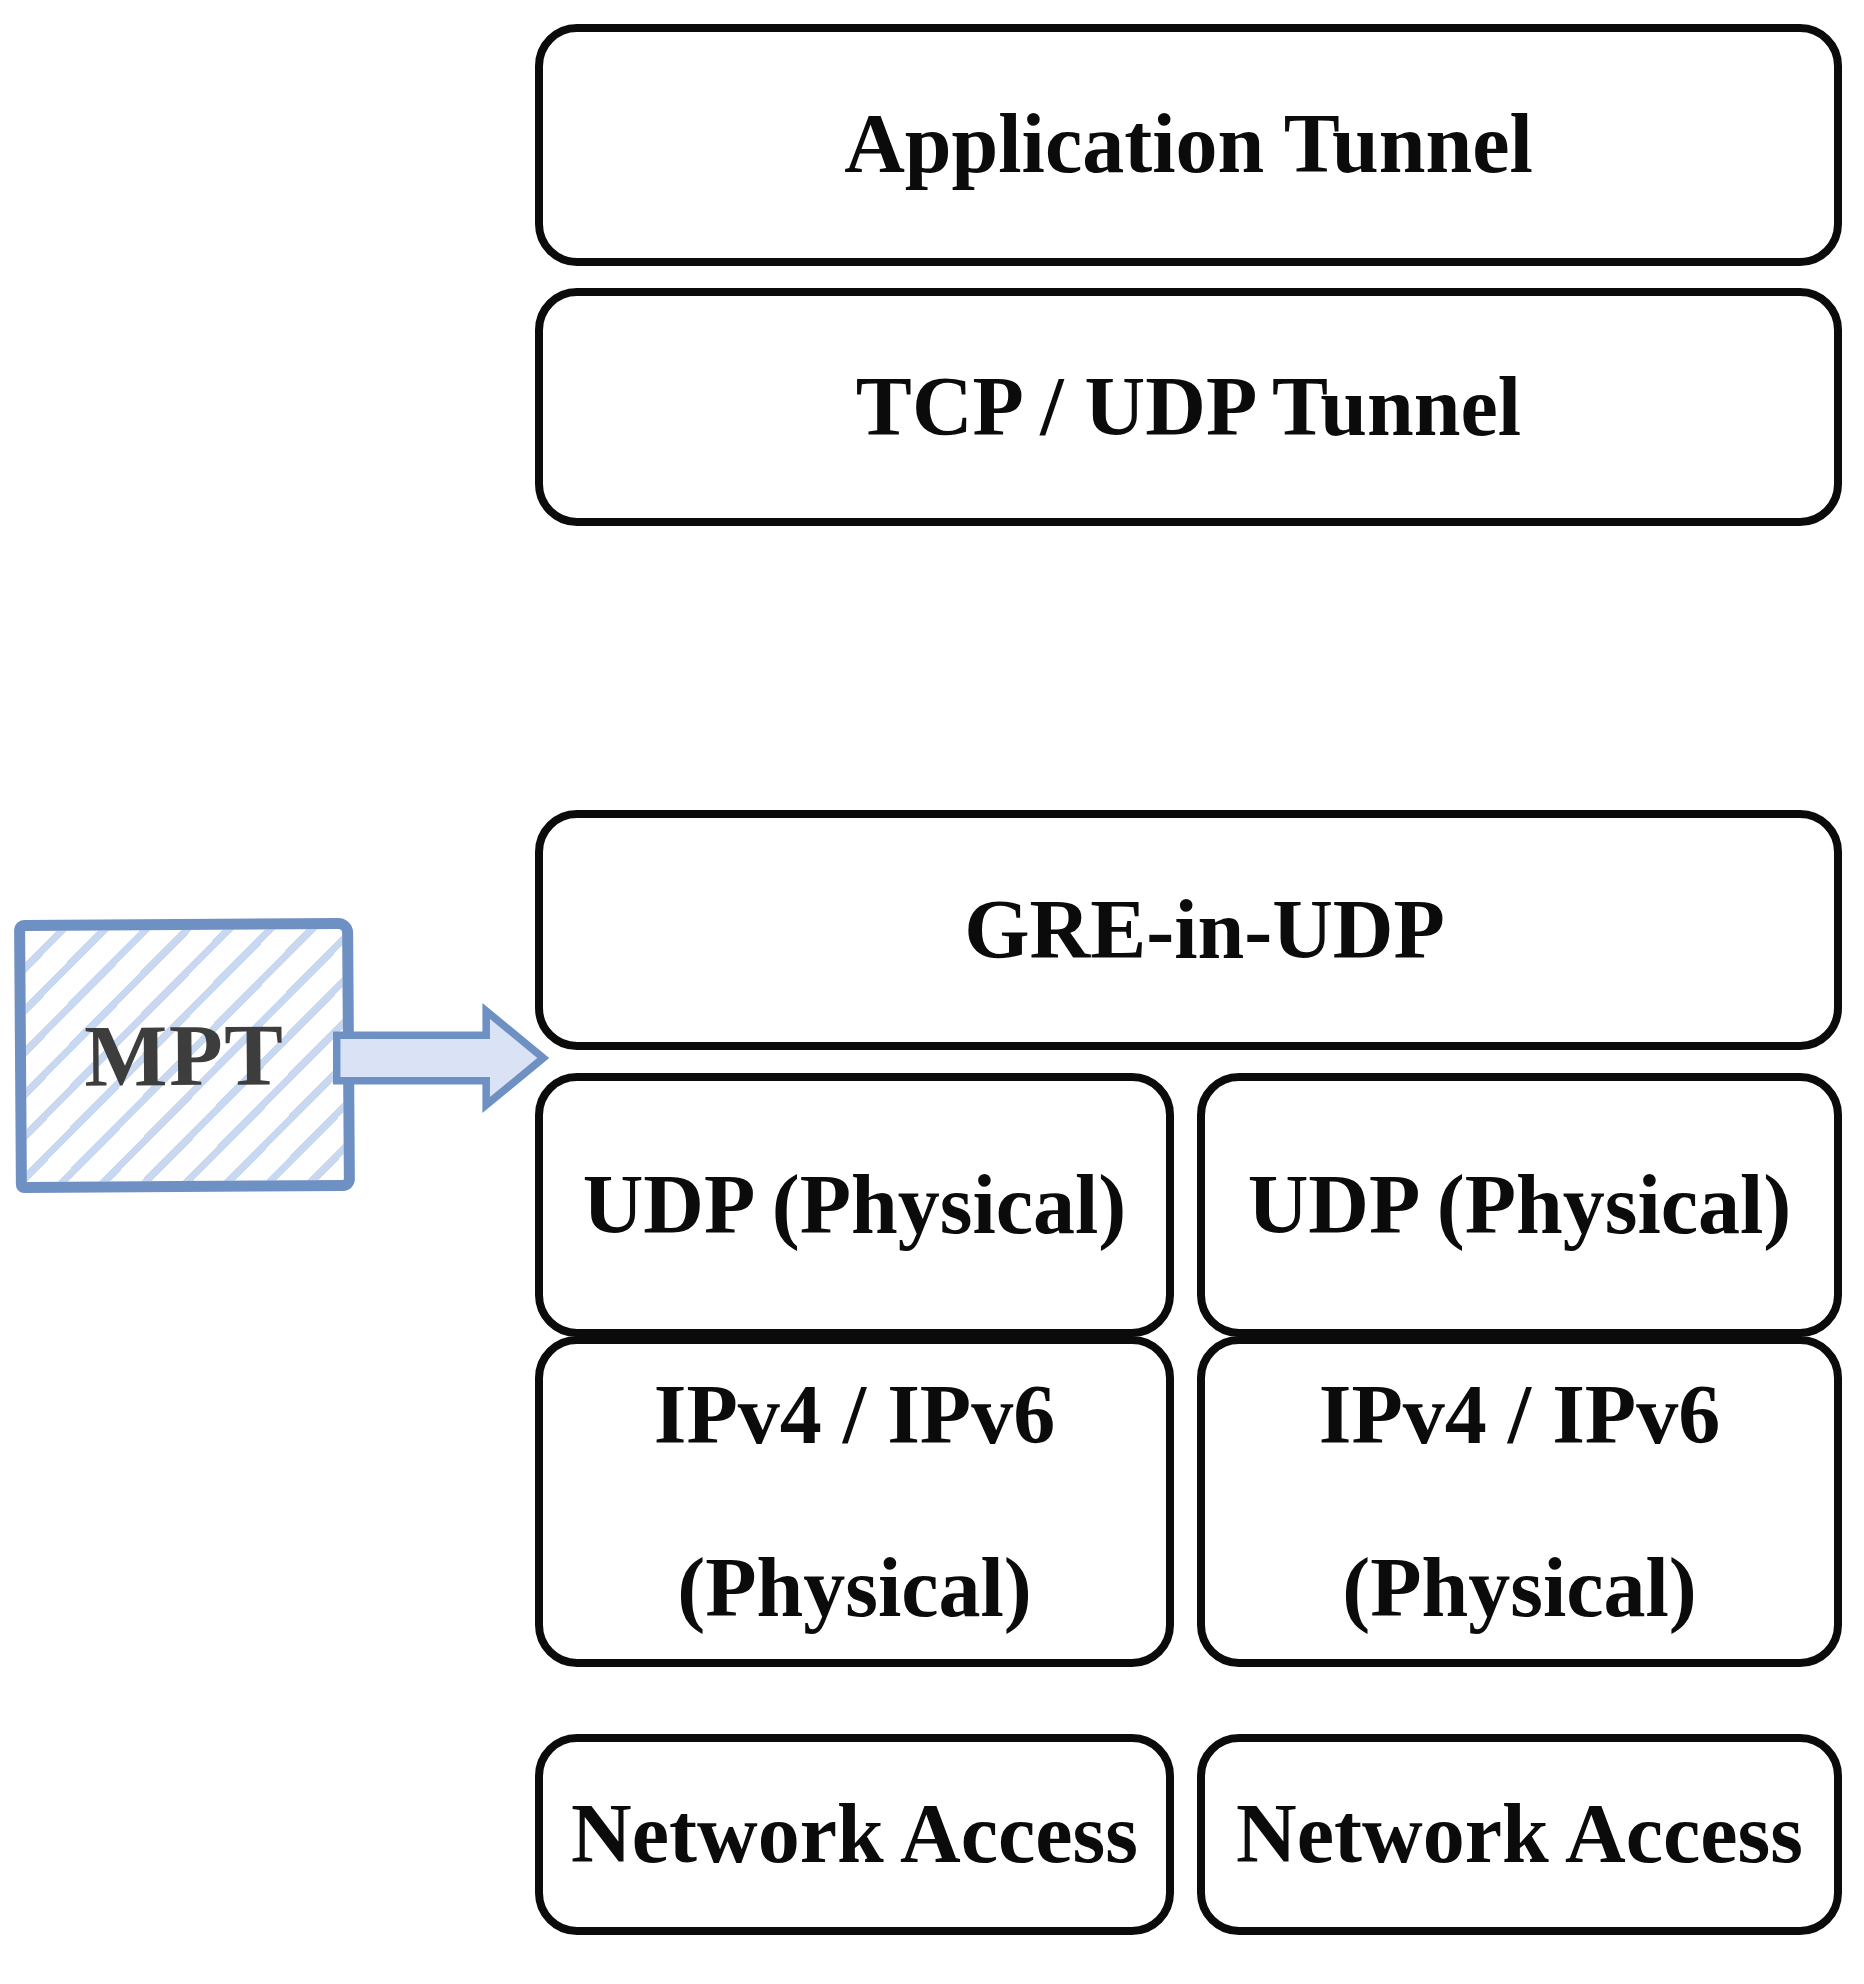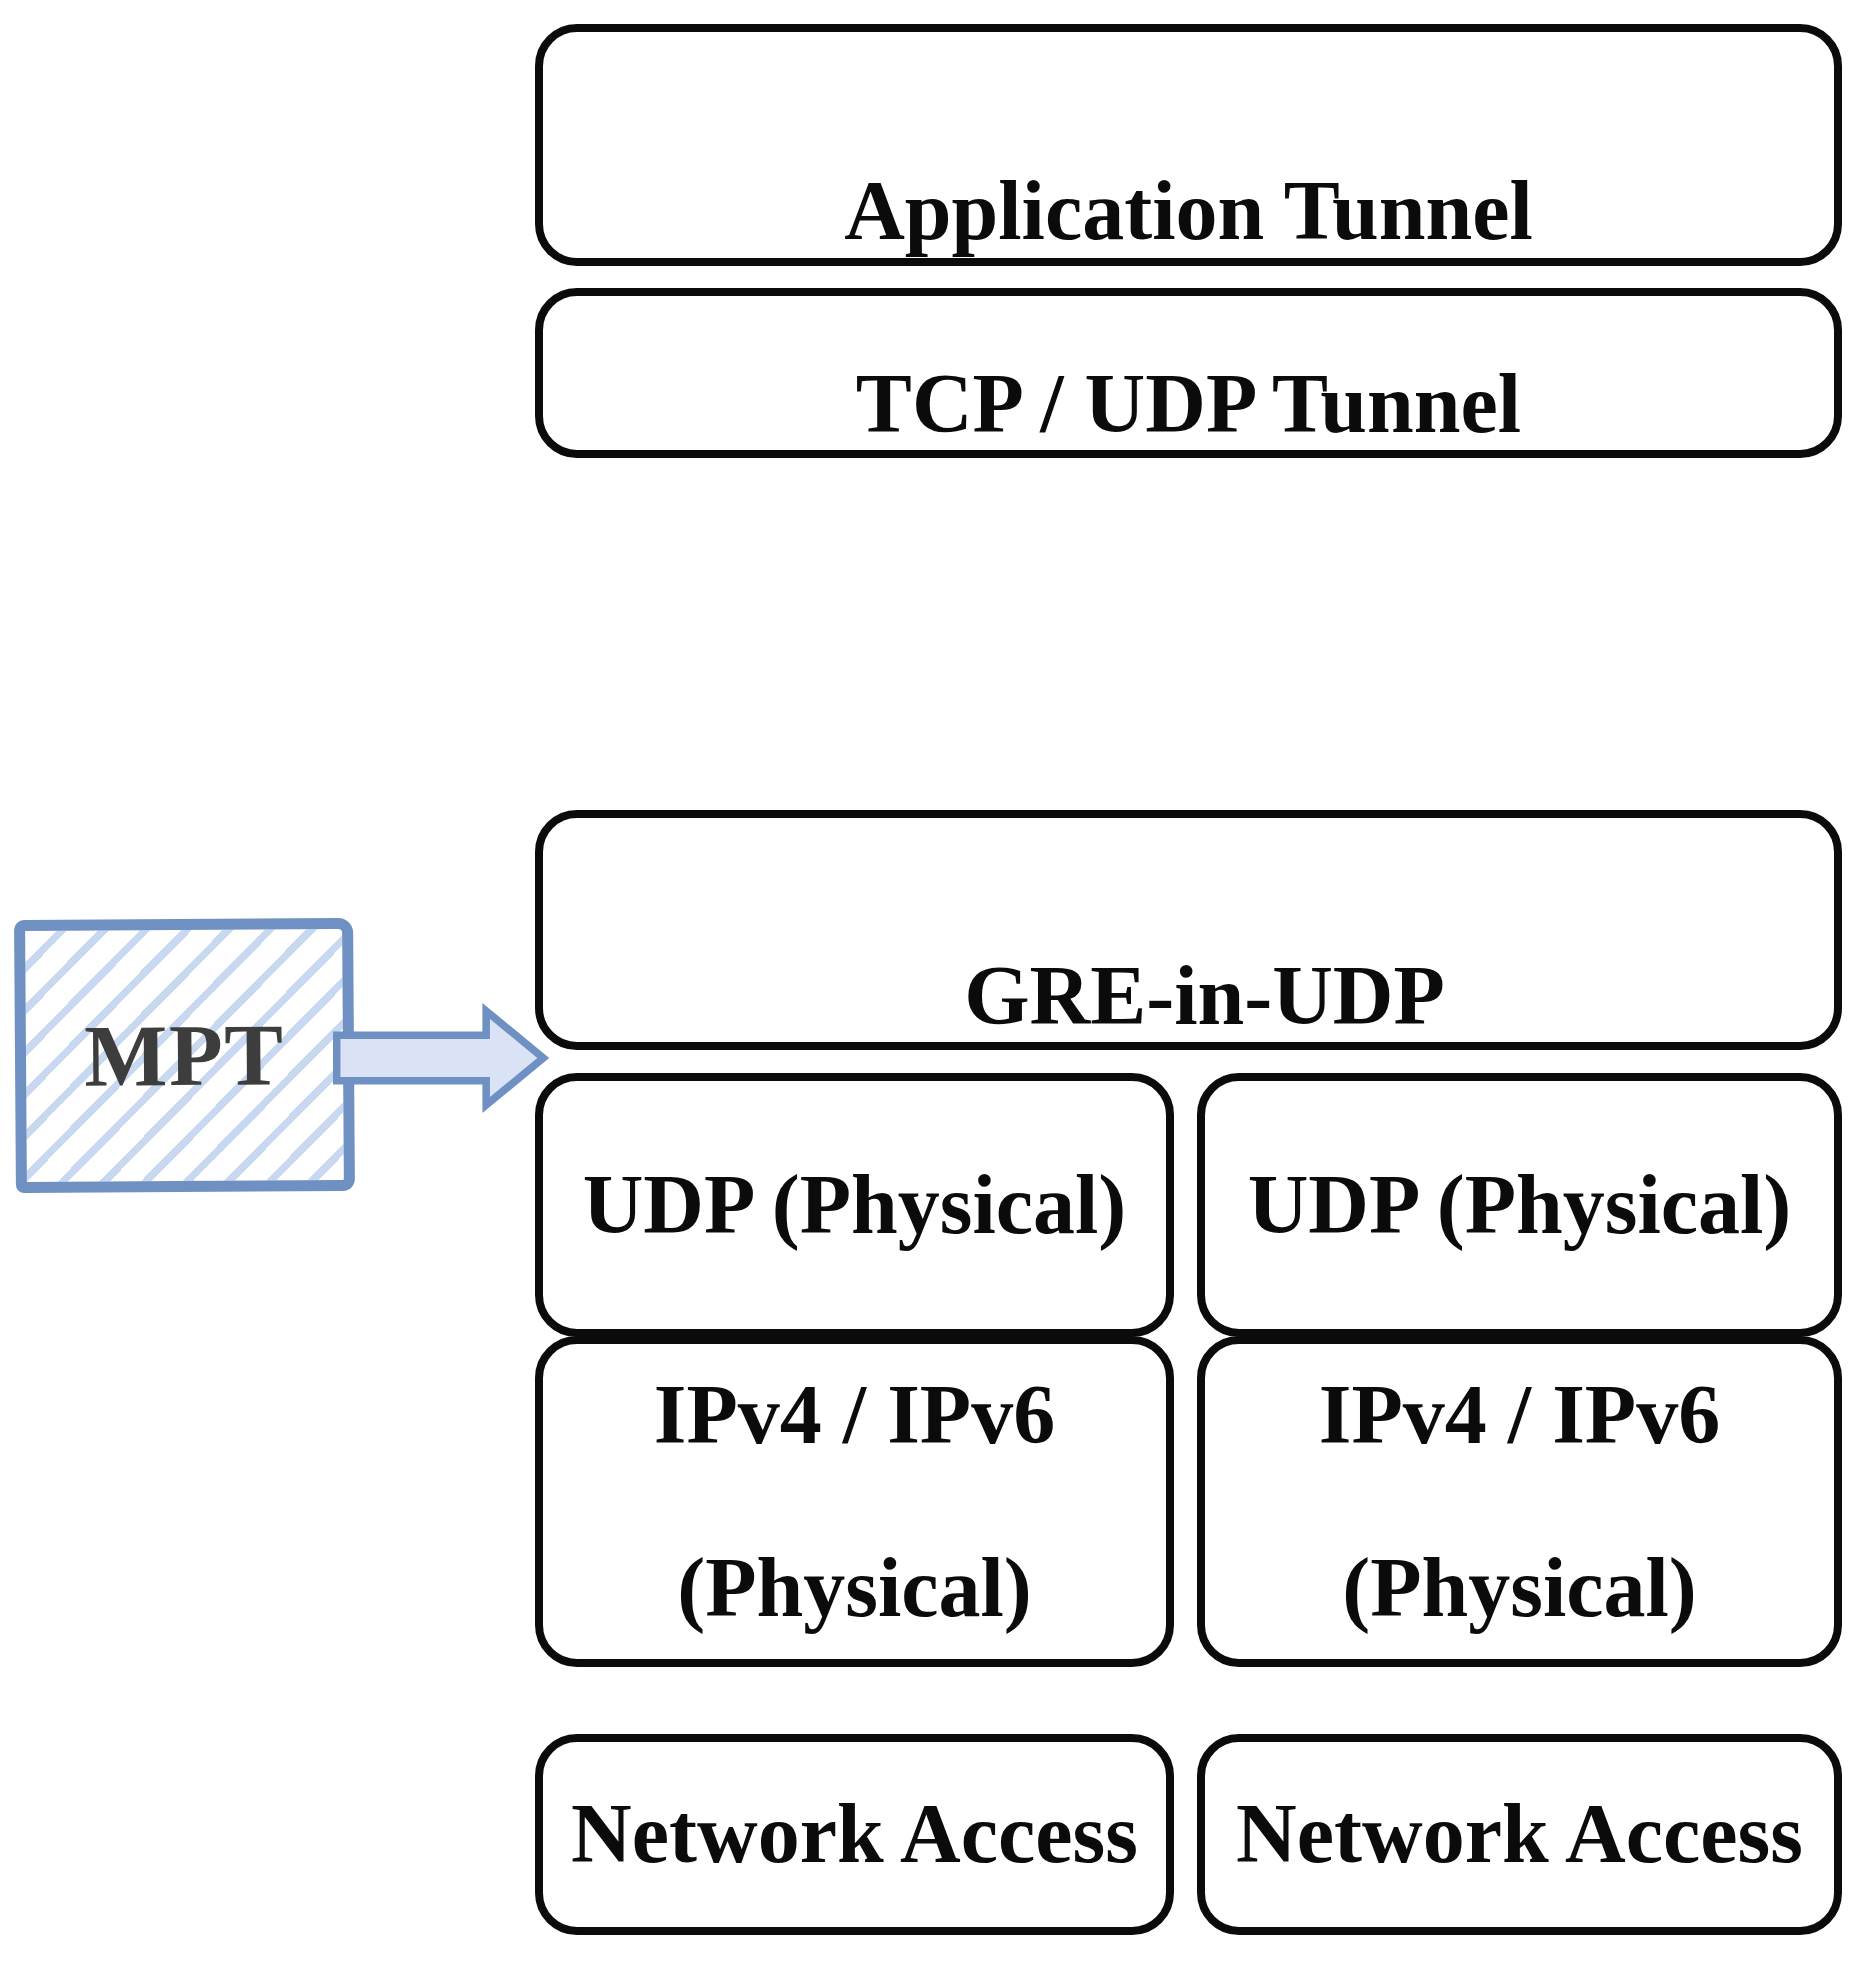--- a/index.html
+++ b/index.html
@@ -33,25 +33,25 @@
     border-radius: 42px;
     display: flex;
     align-items: center;
     justify-content: center;
     text-align: center;
     font-weight: bold;
     font-size: 84px;
     color: var(--label-color);
     line-height: 1.1;
   }
-  .full { left: 535px; width: 1307px; align-items: flex-end; }
+  .full { left: 535px; width: 1307px; }
   .col-l { left: 535px;  width: 639px; }
   .col-r { left: 1197px; width: 645px; }
   .row1 { top: 23.6px;   height: 242px; }
-  .row2 { top: 288px;  height: 170px; }
+  .row2 { top: 288px;  height: 238px; }
   .row3 { top: 553px;  height: 229px; }
   .row4 { top: 810px;  height: 240px; padding-left: 32px; }
   .row5 { top: 1073px; height: 264px; text-align: right; }
   .row6 { top: 1336px; height: 331px; flex-direction: column; gap: 80px; }
   .row7 { top: 1734px; height: 201px; }
   .mpt {
     position: absolute;
     box-sizing: border-box;
     left: 15px;
     top: 919px;

